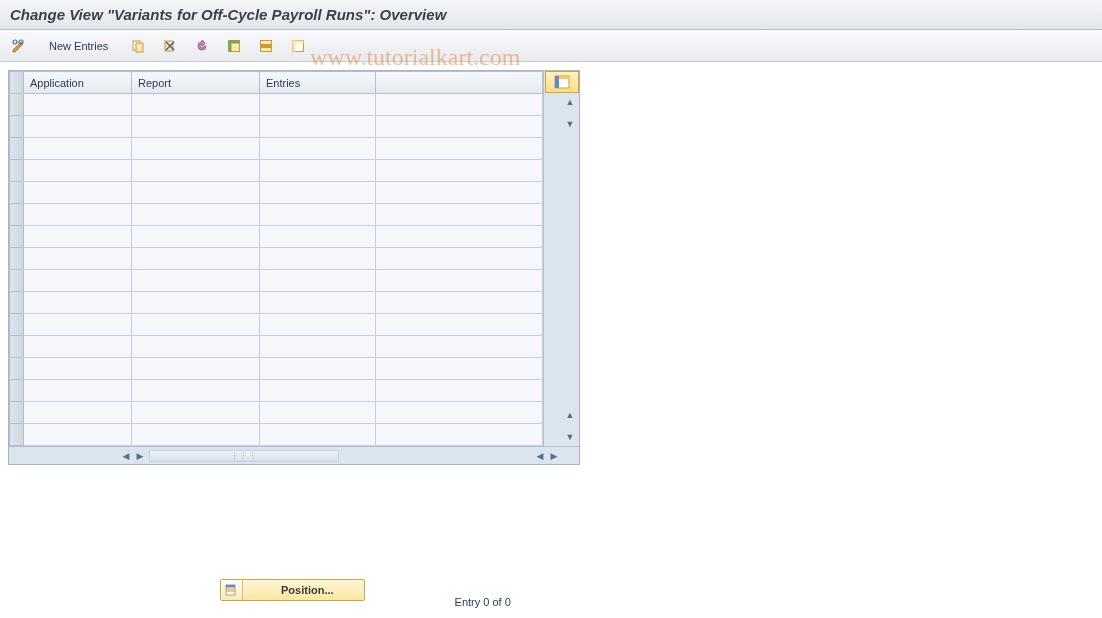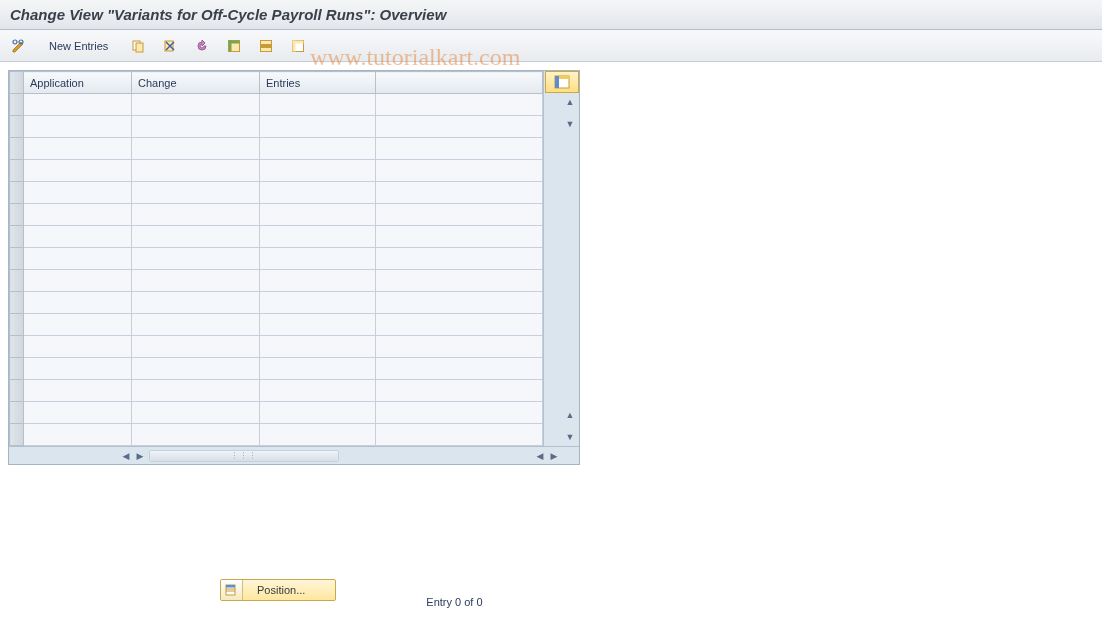--- a/index.html
+++ b/index.html
@@ -189,22 +189,23 @@
       cursor:pointer;
       overflow:hidden;
     }
     .position-btn .icon-part {
       width: 22px; height: 100%;
       display:flex; align-items:center; justify-content:center;
       border-right: 1px solid #d8bd6c;
       background: linear-gradient(to bottom, #fff 0%, #f5eac0 100%);
     }
     .position-btn .label-part {
-      padding: 0 30px 0 14px;
+      padding: 0 30px 0 38px;
       color: #3a3a3a;
+      font-weight: bold;
     }
     .entry-text { color: #2a3a5a; margin-top: 24px; }
     
     svg { display:block; }
   </style>
 </head>
 <body>
 
 <div class="title-bar">
   <span>Change View "Variants for Off-Cycle Payroll Runs": Overview</span>
@@ -264,21 +265,21 @@
 
 <div class="content-area">
   <div class="table-container">
     <div class="table-scroll-region">
       <div class="table-wrapper">
         <table class="sap-table">
           <thead>
             <tr>
               <th class="rowsel"></th>
               <th class="col-app"><span>Application</span></th>
-              <th class="col-report"><span>Change</span></th>
+              <th class="col-report"><span>Report</span></th>
               <th class="col-variant"><span>Entries</span></th>
               <th class="col-rest"></th>
             </tr>
           </thead>
           <tbody>
             <tr>
                 <td class="rowsel"></td>
                 <td></td>
                 <td></td>
                 <td></td>

